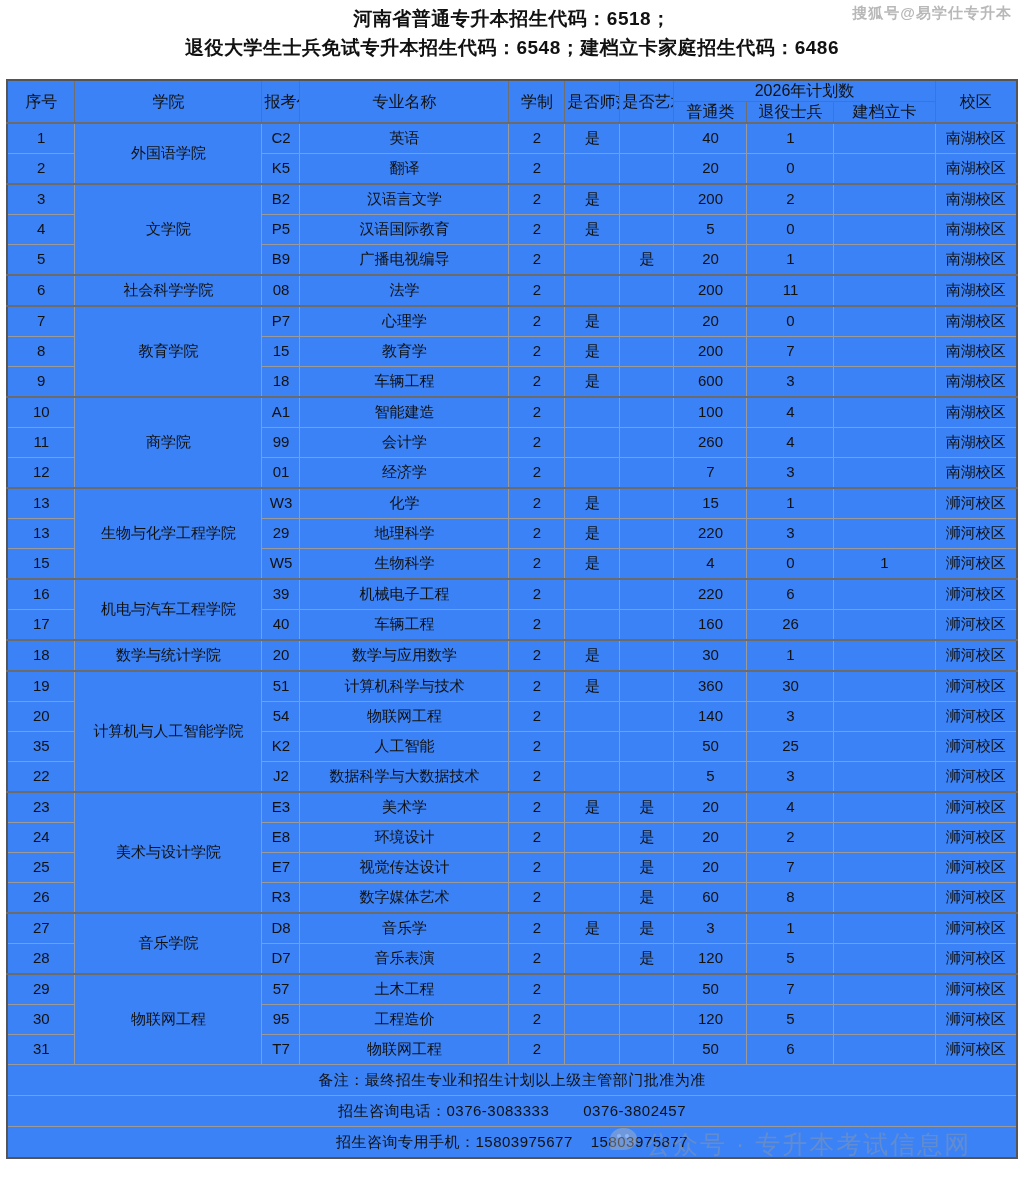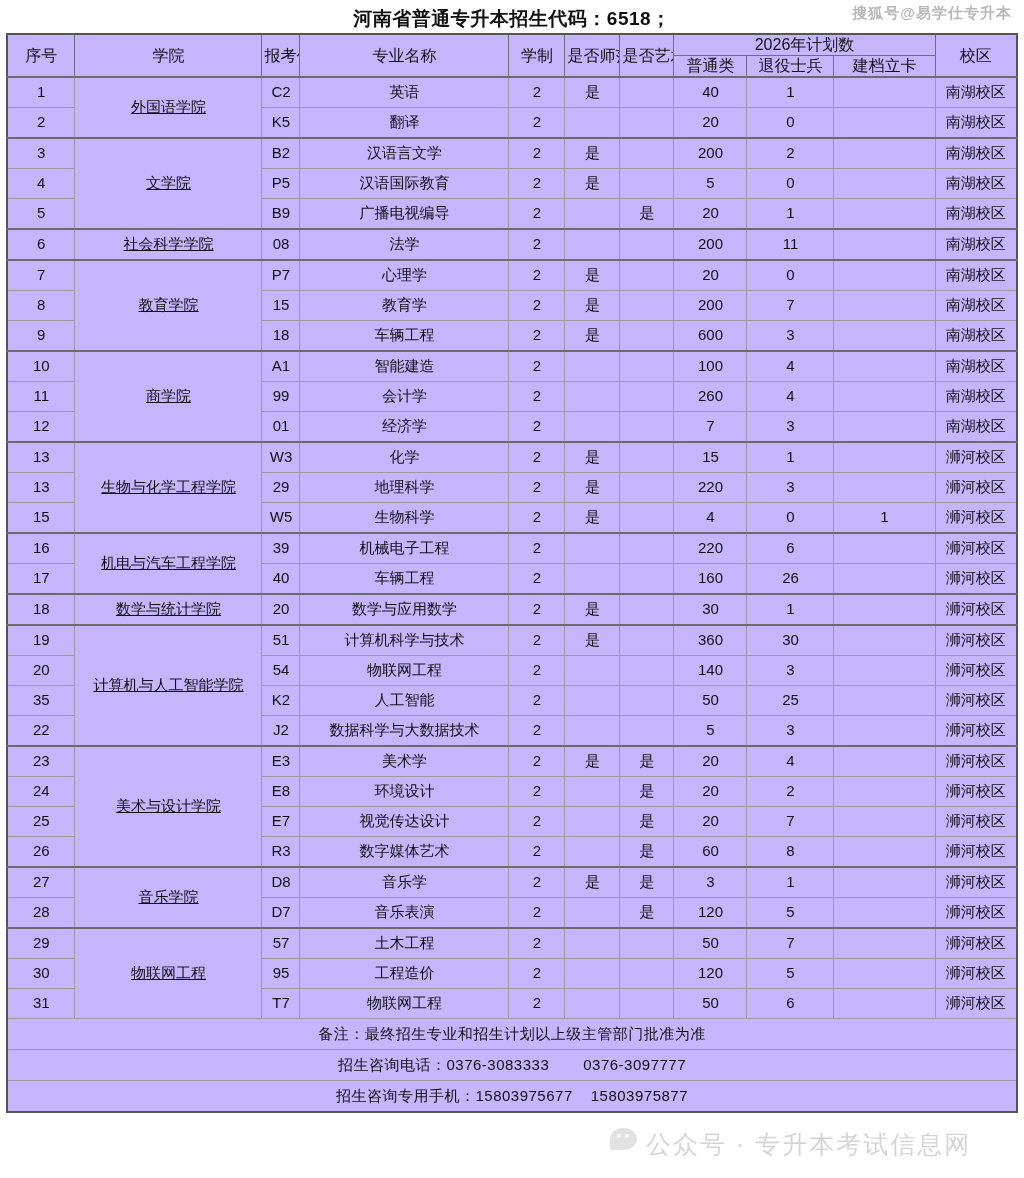--- a/index.html
+++ b/index.html
@@ -83,22 +83,22 @@
     top: 6px;
   }
   .wechat-badge::before { left: 7px; }
   .wechat-badge::after  { left: 15px; }
 
   
   table.plan {
     border-collapse: collapse;
     table-layout: fixed;
     width: 1010px;
-    margin: 0 auto 0 auto;
-    background: #c4b5fd;
+    margin: 17px auto 0 auto;
+    background: #3b82f6;
   }
   table.plan th,
   table.plan td {
     border: 1px solid #ululu;
     border: 1px solid #9a9a9a;
     text-align: center;
     vertical-align: middle;
     font-size: 15px;
     color: #111;
     padding: 0 2px;
@@ -125,21 +125,20 @@
     white-space: normal;
     word-break: break-all;
     line-height: 1.08;
     padding: 2px 1px;
   }
   tbody td {
     height: 29px;
   }
   td.college {
     font-size: 16px;
-    text-decoration: underline;
   }
   td.major {
     font-size: 16px;
   }
   td.campus {
     font-size: 15px;
     font-family: Liberation Serif, serif;
   }
   td.num, td.code, td.len, td.idx {
     font-size: 15px;
@@ -169,20 +168,21 @@
 </style>
 </head>
 <body>
 
 <div class="page">
 
   <div class="wm-top">搜狐号@易学仕专升本</div>
 
   <div class="title-block">
     <div class="title-line">河南省普通专升本招生代码：6518；</div>
+    <div class="title-line">退役大学生士兵免试专升本招生代码：6548；建档立卡家庭招生代码：6486</div>
   </div>
 
   <table class="plan">
     <colgroup>
       <col style="width:68px">
       <col style="width:187px">
       <col style="width:38px">
       <col style="width:209px">
       <col style="width:56px">
       <col style="width:55px">
@@ -596,21 +596,21 @@
           <td class="campus">浉河校区</td>
         </tr>
       </tbody>
     <tfoot>
       <tr>
         <td class="note" colspan="11">备注：最终招生专业和招生计划以上级主管部门批准为准</td>
       </tr>
       <tr>
         <td class="note" colspan="11">
           <span class="phones">
-            <span>招生咨询电话：</span><span>0376-3083333</span><span class="gap"></span><span>0376-3097777</span>
+            <span>招生咨询电话：</span><span>0376-3083333</span><span class="gap"></span><span>0376-3802457</span>
           </span>
         </td>
       </tr>
       <tr>
         <td class="note" colspan="11">
           <span class="phones">
             <span>招生咨询专用手机：</span><span>15803975677</span><span class="gap" style="width:18px"></span><span>15803975877</span>
           </span>
         </td>
       </tr>

